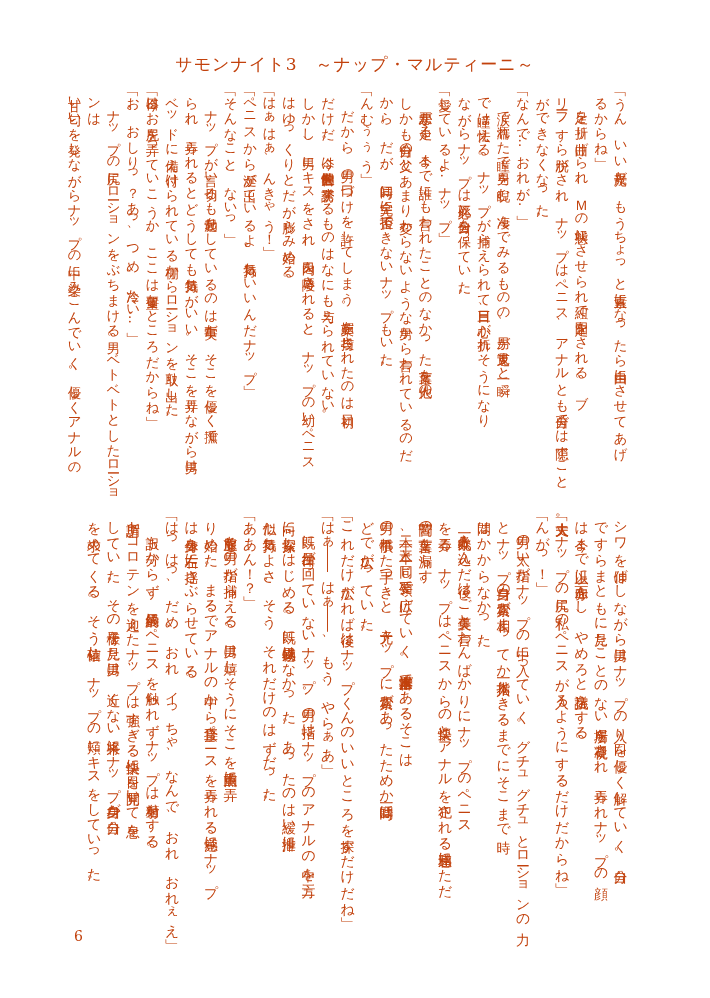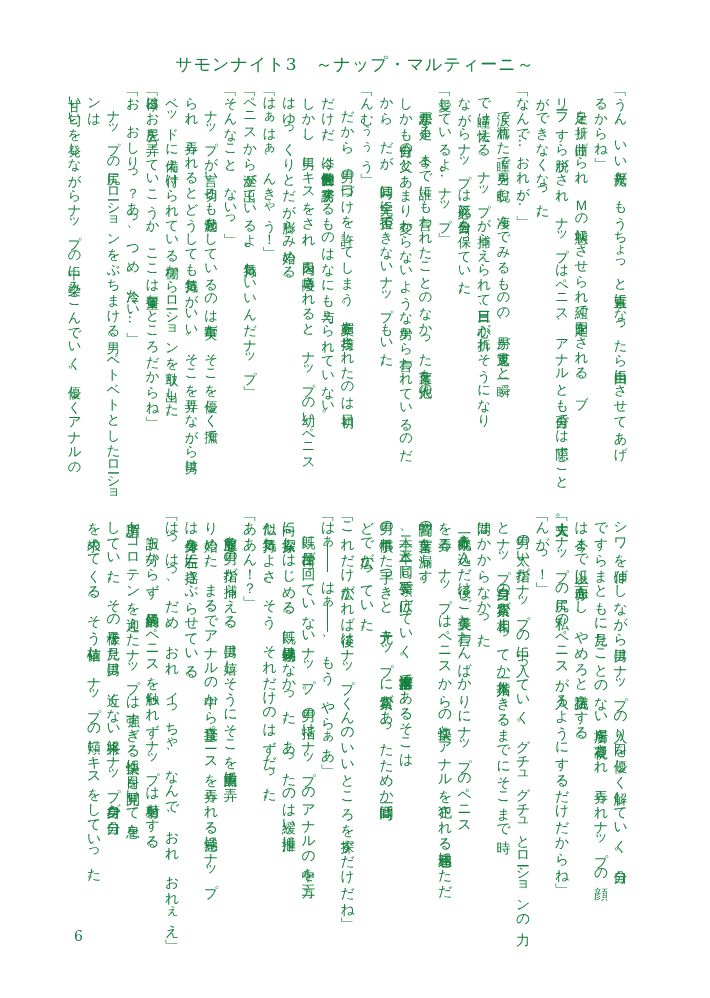--- a/index.html
+++ b/index.html
@@ -7,21 +7,21 @@
     padding: 0;
     background: #ffffff;
   }
   .page {
     position: relative;
     width: 710px;
     height: 998px;
     background: #ffffff;
     overflow: hidden;
     font-family: "DejaVu Serif", serif;
-    color: #15803d;
+    color: #c2410c;
   }
   .title {
     position: absolute;
     top: 53px;
     left: 0;
     width: 100%;
     text-align: center;
     font-size: 17px;
     letter-spacing: 1px;
     white-space: nowrap;

